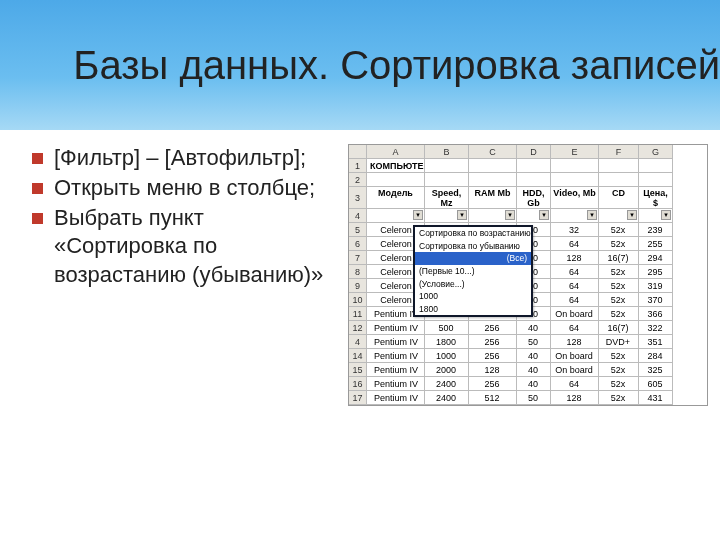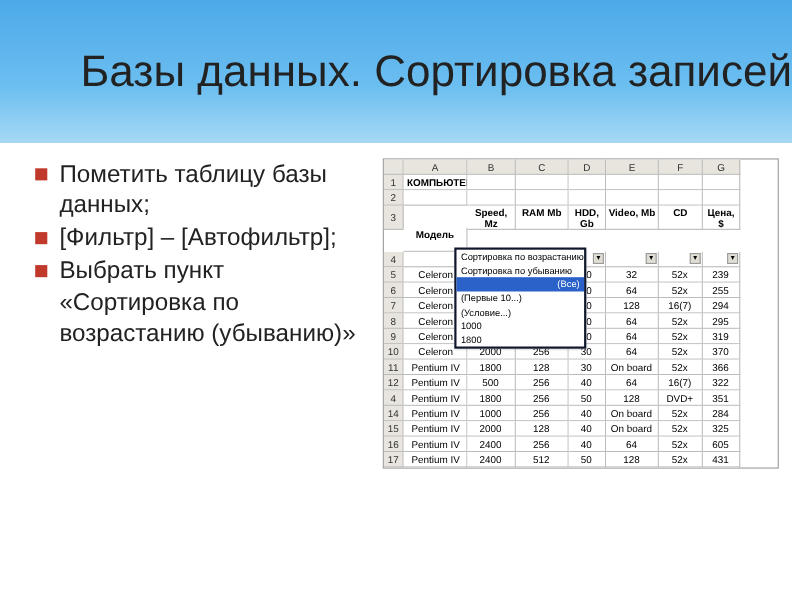--- a/index.html
+++ b/index.html
@@ -80,22 +80,22 @@
 </head>
 <body>
 
 <div class="title-band">
   <div class="title-text">Базы данных. Сортировка записей</div>
 </div>
 
 <div class="content">
   <div class="left">
     <ul class="bullet-list" id="bullets">
-        <li>Пометить таблицу базы данных;</li>
         <li>[Фильтр] – [Автофильтр];</li>
+        <li>Открыть меню в столбце;</li>
         <li>Выбрать пункт «Сортировка по возрастанию (убыванию)»</li>
       </ul>
   </div>
   <div class="right">
     <div class="sheet" id="sheet">
         <div class="colhdr"></div>
         <div class="colhdr">A</div>
         <div class="colhdr">B</div>
         <div class="colhdr">C</div>
         <div class="colhdr">D</div>
@@ -112,21 +112,21 @@
         <div></div>
         <div class="rowhdr">2</div>
         <div></div>
         <div></div>
         <div></div>
         <div></div>
         <div></div>
         <div></div>
         <div></div>
         <div class="rowhdr" style="height: 22px; line-height: 20px;">3</div>
-        <div class="hdr" style="height: 22px; line-height: 10px; margin-top: 20px;">Модель</div>
+        <div class="hdr" style="height: 22px; line-height: 10px;">Модель</div>
         <div class="hdr" style="height: 22px; line-height: 10px;">Speed, Mz</div>
         <div class="hdr" style="height: 22px; line-height: 10px;">RAM Mb</div>
         <div class="hdr" style="height: 22px; line-height: 10px;">HDD, Gb</div>
         <div class="hdr" style="height: 22px; line-height: 10px;">Video, Mb</div>
         <div class="hdr" style="height: 22px; line-height: 10px;">CD</div>
         <div class="hdr" style="height: 22px; line-height: 10px;">Цена, $</div>
         <div class="rowhdr">4</div>
         <div class="drop"></div>
         <div class="drop"></div>
         <div class="drop"></div>

